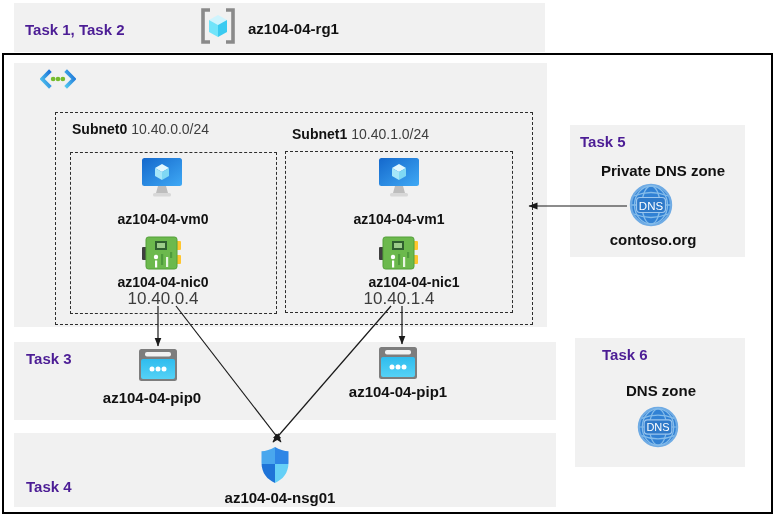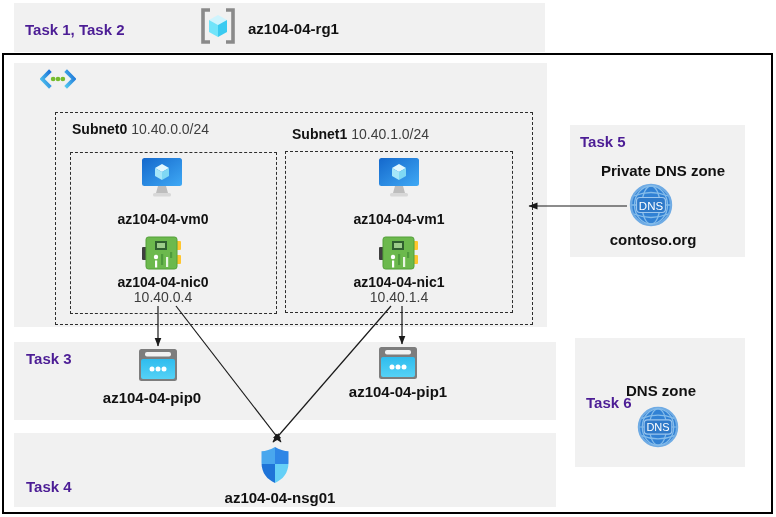--- a/index.html
+++ b/index.html
@@ -5,21 +5,21 @@
   html,body{margin:0;padding:0;background:#fff;}
   .stage{position:relative;width:776px;height:517px;background:#fff;overflow:hidden;
          font-family:"Liberation Sans",sans-serif;color:#111;}
   .abs{position:absolute;}
   .band{position:absolute;background:#f1f1f1;}
   .frame{position:absolute;border:2px solid #000;box-sizing:border-box;background:transparent;}
   .dashed{position:absolute;border:1.5px dashed #2e2e2e;box-sizing:border-box;}
   .tasklab{position:absolute;font-size:15px;font-weight:700;color:#4c1d95;white-space:nowrap;}
   .blabel{position:absolute;font-size:14px;font-weight:700;color:#111;white-space:nowrap;}
   .blabel15{position:absolute;font-size:15px;font-weight:700;color:#111;white-space:nowrap;}
-  .sub{position:absolute;font-size:14px;color:#3d3d3d;white-space:nowrap;}
+  .sub{position:absolute;font-size:17px;color:#3d3d3d;white-space:nowrap;}
   .cx{transform:translateX(-50%);}
   .snlabel{position:absolute;white-space:nowrap;font-size:14px;}
   .snlabel b{font-weight:700;color:#111;}
   .snlabel span{color:#3d3d3d;margin-left:4px;}
   .vnetrow b{font-size:15px;font-weight:700;color:#111;}
   .vnetrow span{font-size:15px;color:#3d3d3d;}
   svg{display:block;}
   #arrows{position:absolute;left:0;top:0;pointer-events:none;z-index:40;}
 </style>
 </head>
@@ -134,21 +134,21 @@
       <rect x="4" y="1" width="31" height="32" rx="2.5" fill="#6cb94d" stroke="#53a039" stroke-width="1"></rect>
       <rect x="13" y="5" width="12" height="9" fill="#2f5f2f"></rect>
       <rect x="15" y="7" width="8" height="5" fill="#9ccc8a"></rect>
       <circle cx="14" cy="21" r="2.2" fill="#ffffff"></circle>
       <rect x="13" y="24.5" width="2.2" height="7" fill="#ffffff"></rect>
       <rect x="19" y="18" width="2.2" height="11" fill="#4e9a3c"></rect>
       <rect x="24" y="21" width="2.2" height="10" fill="#e8f5e2"></rect>
       <rect x="28" y="16" width="2.2" height="6" fill="#4e9a3c"></rect>
     </svg>
   </div>
-  <div class="blabel cx" style="left:399px;top:274px;">az104-04-nic1</div>
+  <div class="blabel cx" style="left:414px;top:274px;">az104-04-nic1</div>
   <div class="sub cx" style="left:399px;top:289px;">10.40.1.4</div>
 
   <div class="band" style="left:570px;top:125px;width:175px;height:132px;">
     <div class="tasklab" style="left:10px;top:8px;">Task 5</div>
   </div>
   <div class="blabel15 cx" style="left:663px;top:162px;">Private DNS zone</div>
   <div class="abs" style="left:629px;top:183px;">
     <svg width="44" height="44" viewBox="0 0 44 44">
       <circle cx="22" cy="22" r="20" fill="#3181d4" stroke="#6fabe4" stroke-width="2.4"></circle>
       <ellipse cx="22" cy="22" rx="9" ry="19" fill="none" stroke="#85bcea" stroke-width="1.3"></ellipse>
@@ -202,21 +202,21 @@
         <rect x="0" y="0" width="15" height="18" fill="#49a7ee"></rect>
         <rect x="15" y="0" width="15" height="18" fill="#2e86e6"></rect>
         <rect x="0" y="18" width="15" height="20" fill="#1f74d8"></rect>
         <rect x="15" y="18" width="15" height="20" fill="#66d0f7"></rect>
       </g>
     </svg>
   </div>
   <div class="blabel15 cx" style="left:280px;top:489px;">az104-04-nsg01</div>
 
   <div class="band" style="left:575px;top:338px;width:170px;height:129px;">
-    <div class="tasklab" style="left:11px;top:8px;margin-top:48px;">Task 6</div>
+    <div class="tasklab" style="left:27px;top:8px;">Task 6</div>
   </div>
   <div class="blabel15 cx" style="left:661px;top:382px;">DNS zone</div>
   <div class="abs" style="left:637px;top:406px;">
     <svg width="42" height="42" viewBox="0 0 44 44">
       <circle cx="22" cy="22" r="20" fill="#3181d4" stroke="#6fabe4" stroke-width="2.4"></circle>
       <ellipse cx="22" cy="22" rx="9" ry="19" fill="none" stroke="#85bcea" stroke-width="1.3"></ellipse>
       <ellipse cx="22" cy="22" rx="16.5" ry="19" fill="none" stroke="#85bcea" stroke-width="1.3"></ellipse>
       <path d="M5,13 Q22,6 39,13" fill="none" stroke="#85bcea" stroke-width="1.3"></path>
       <path d="M5,31 Q22,38 39,31" fill="none" stroke="#85bcea" stroke-width="1.3"></path>
       <line x1="2.5" y1="22" x2="41.5" y2="22" stroke="#85bcea" stroke-width="1.3"></line>

